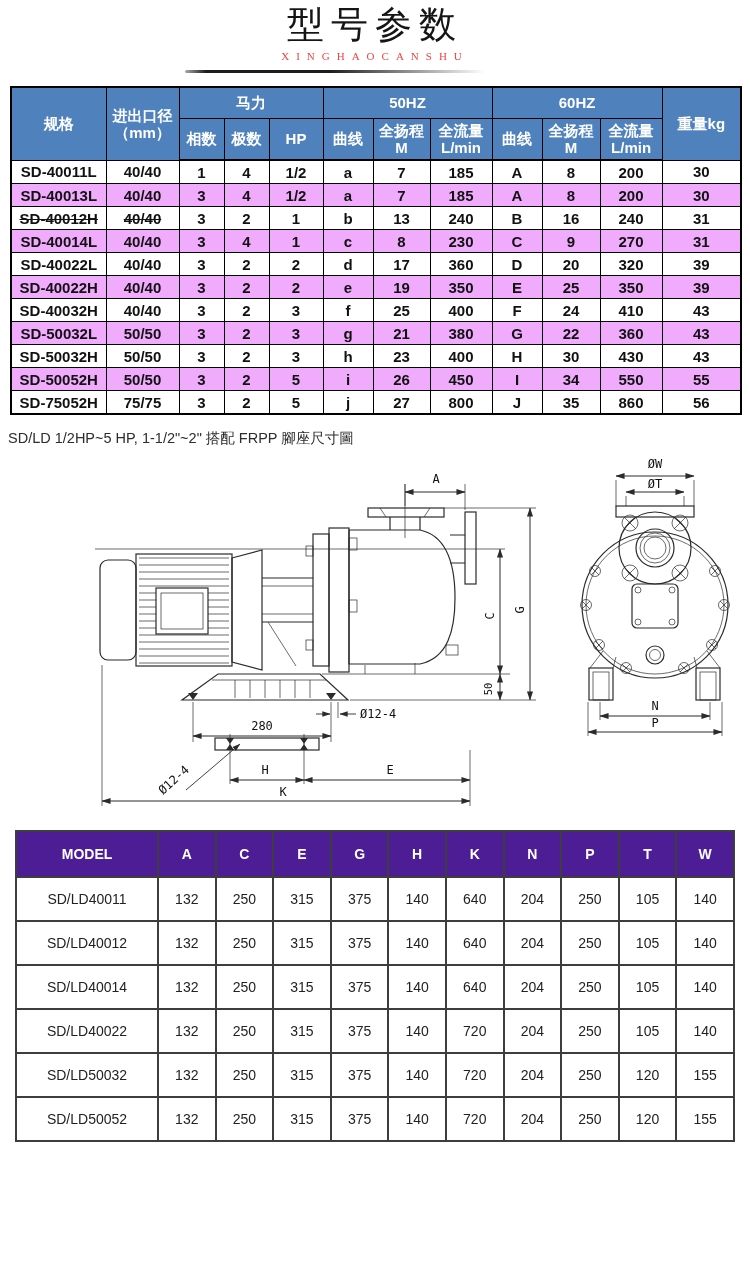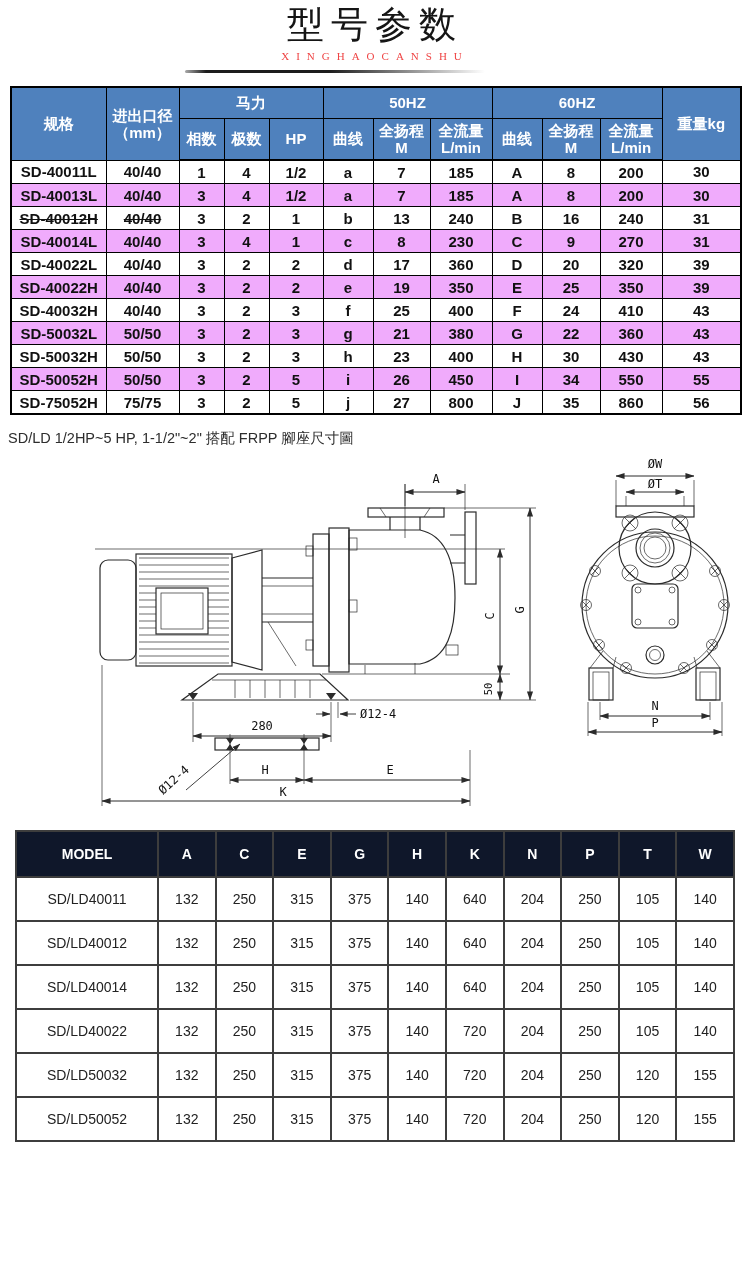--- a/index.html
+++ b/index.html
@@ -36,21 +36,21 @@
   .dim{fill:none;stroke:#2b2b2b;stroke-width:1;marker-start:url(#arr);marker-end:url(#arr);}
   .lead{fill:none;stroke:#2b2b2b;stroke-width:0.9;marker-end:url(#arr);}
   .dlab{font-family:"DejaVu Sans Mono","DejaVu Sans",monospace;font-size:12px;fill:#111;}
   .dlab.sm{font-size:10.5px;}
   .blk{fill:#2b2b2b;stroke:none;}
 
   
   table.dims{border-collapse:collapse;table-layout:fixed;width:720px;margin:6px 0 14px 15px;
              border:2px solid #3d3d3d;}
   table.dims th,table.dims td{border:2px solid #3d3d3d;text-align:center;vertical-align:middle;}
-  table.dims thead th{background:#0f172a;color:#fff;font-size:14px;font-weight:600;height:42px;}
+  table.dims thead th{background:#4c1d95;color:#fff;font-size:14px;font-weight:600;height:42px;}
   table.dims tbody td{height:40px;font-size:14px;color:#222;}
 </style>
 </head>
 <body>
 
 
 
 
 <div class="hdr">
   <h1>型号参数</h1>

